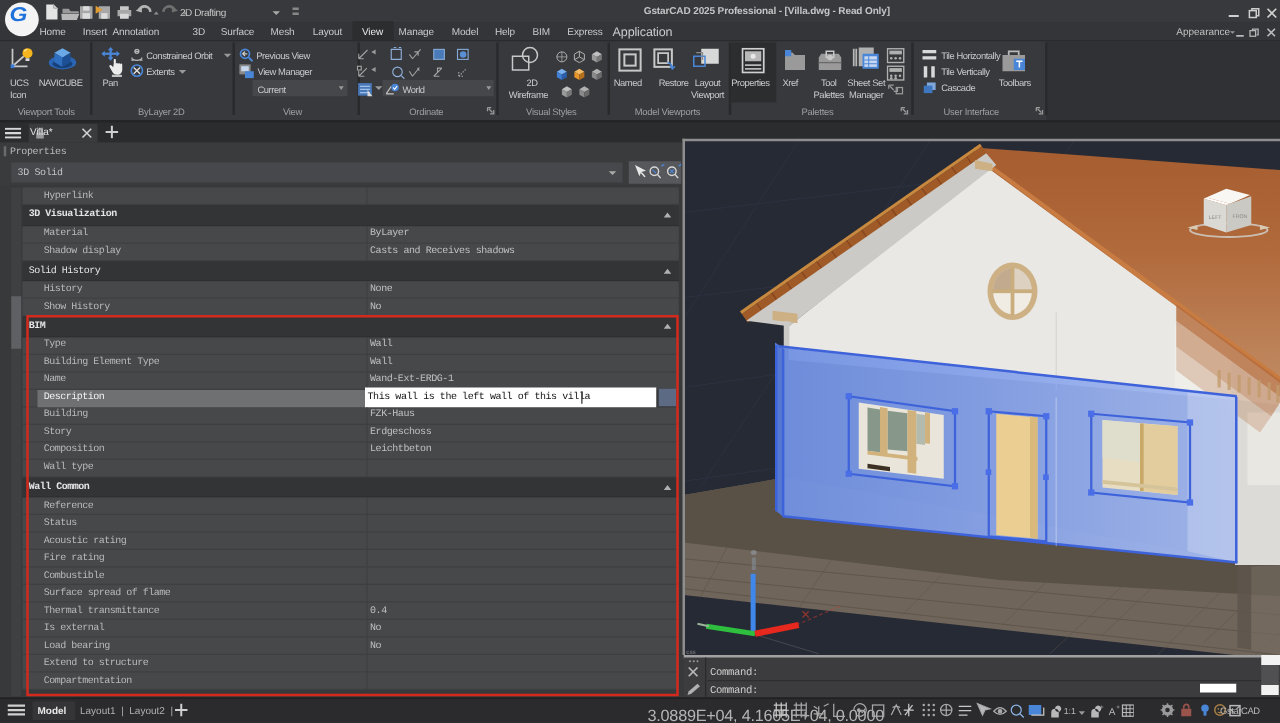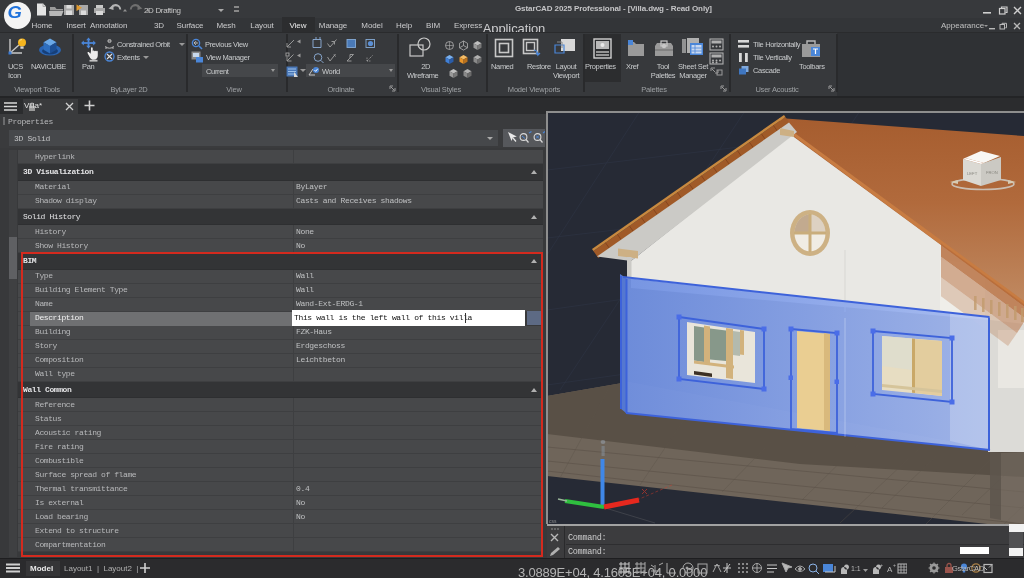--- a/index.html
+++ b/index.html
@@ -54,21 +54,21 @@
 <div class="abs" style="left:149.0px;top:21px;width:20px;text-align:center;font-size:8px;color:#cbcbcd;letter-spacing:-0.1px">3D</div>
 <div class="abs" style="left:167.5px;top:21px;width:45px;text-align:center;font-size:8px;color:#cbcbcd;letter-spacing:-0.1px">Surface</div>
 <div class="abs" style="left:211.0px;top:21px;width:30px;text-align:center;font-size:8px;color:#cbcbcd;letter-spacing:-0.1px">Mesh</div>
 <div class="abs" style="left:242.0px;top:21px;width:40px;text-align:center;font-size:8px;color:#cbcbcd;letter-spacing:-0.1px">Layout</div>
 <div class="abs" style="left:283.0px;top:21px;width:30px;text-align:center;font-size:8px;color:#e8e8e8;letter-spacing:-0.1px">View</div>
 <div class="abs" style="left:313.0px;top:21px;width:40px;text-align:center;font-size:8px;color:#cbcbcd;letter-spacing:-0.1px">Manage</div>
 <div class="abs" style="left:352.0px;top:21px;width:40px;text-align:center;font-size:8px;color:#cbcbcd;letter-spacing:-0.1px">Model</div>
 <div class="abs" style="left:389.0px;top:21px;width:30px;text-align:center;font-size:8px;color:#cbcbcd;letter-spacing:-0.1px">Help</div>
 <div class="abs" style="left:420.5px;top:21px;width:25px;text-align:center;font-size:8px;color:#cbcbcd;letter-spacing:-0.1px">BIM</div>
 <div class="abs" style="left:445.5px;top:21px;width:45px;text-align:center;font-size:8px;color:#cbcbcd;letter-spacing:-0.1px">Express</div>
-<div class="abs" style="left:481.5px;top:21px;width:65px;text-align:center;font-size:13px;color:#cbcbcd;letter-spacing:-0.1px">Application</div>
+<div class="abs" style="left:481.5px;top:21px;width:65px;text-align:center;font-size:10px;color:#cbcbcd;letter-spacing:-0.1px">Application</div>
 <div class="abs" style="left:941px;top:21px;font-size:8px;color:#c0c0c0">Appearance</div>
 <div class="abs" style="left:984px;top:25px;width:0;height:0;border-left:2.5px solid transparent;border-right:2.5px solid transparent;border-top:2.5px solid #999"></div>
 <svg class="abs" style="left:988px;top:22px" width="36" height="9" viewBox="0 0 36 9">
 <rect x="1" y="6" width="6" height="1.4" fill="#b8b8b8"></rect>
 <rect x="12" y="2.5" width="4.5" height="4.5" fill="none" stroke="#b8b8b8" stroke-width="1"></rect>
       <path d="M14,2.5 v-1.2 h4.5 v4.5 h-1.2" fill="none" stroke="#b8b8b8" stroke-width="1"></path>
 <path d="M26,1 l6,6 M32,1 l-6,6" stroke="#b8b8b8" stroke-width="1.3"></path>
 </svg>
 <div class="abs" style="left:0;top:32px;width:1024px;height:64px;background:#37393c;border-top:1px solid #2a2b2d"></div>
 <div class="abs" style="left:837px;top:33px;width:187px;height:63px;background:#2f3134"></div>
@@ -80,21 +80,21 @@
 <div class="sep" style="left:583px"></div>
 <div class="sep" style="left:729px"></div>
 <div class="sep" style="left:836px"></div>
 <div class="abs lbl" style="left:-8px;top:85px;width:90px">Viewport Tools</div>
 <div class="abs lbl" style="left:84px;top:85px;width:90px">ByLayer 2D</div>
 <div class="abs lbl" style="left:189px;top:85px;width:90px">View</div>
 <div class="abs lbl" style="left:296px;top:85px;width:90px">Ordinate</div>
 <div class="abs lbl" style="left:396px;top:85px;width:90px">Visual Styles</div>
 <div class="abs lbl" style="left:489px;top:85px;width:90px">Model Viewports</div>
 <div class="abs lbl" style="left:609px;top:85px;width:90px">Palettes</div>
-<div class="abs lbl" style="left:732px;top:85px;width:90px">User Acoustic</div>
+<div class="abs lbl" style="left:732px;top:85px;width:90px">User Interface</div>
 <svg class="abs" style="left:389px;top:85px" width="8" height="8" viewBox="0 0 8 8">
       <path d="M1,1 h3 M1,1 v3 M2,2 l3,3 M6,3 v3 h-3" stroke="#9a9a9a" stroke-width="1" fill="none"></path>
     </svg>
 <svg class="abs" style="left:720px;top:85px" width="8" height="8" viewBox="0 0 8 8">
       <path d="M1,1 h3 M1,1 v3 M2,2 l3,3 M6,3 v3 h-3" stroke="#9a9a9a" stroke-width="1" fill="none"></path>
     </svg>
 <svg class="abs" style="left:828px;top:85px" width="8" height="8" viewBox="0 0 8 8">
       <path d="M1,1 h3 M1,1 v3 M2,2 l3,3 M6,3 v3 h-3" stroke="#9a9a9a" stroke-width="1" fill="none"></path>
     </svg>
 <svg class="abs" style="left:6px;top:37px" width="24" height="22" viewBox="0 0 24 22">
@@ -721,13 +721,13 @@
       <path d="M19,5 v-1.5 a2,2 0 0 1 4,0 v1.5" stroke="#9a544c" stroke-width="1.3" fill="none"></path>
 <circle cx="36" cy="4.5" r="3" fill="#4a86d8"></circle>
       <rect x="34.8" y="7.5" width="2.4" height="3" fill="#4a86d8"></rect>
 <circle cx="48" cy="6" r="4.2" fill="none" stroke="#a87f46" stroke-width="1.2"></circle>
       <circle cx="46.6" cy="5" r="0.7" fill="#a87f46"></circle>
       <circle cx="49.4" cy="5" r="0.7" fill="#a87f46"></circle>
       <path d="M46.2,7.5 q1.8,1.4 3.6,0" stroke="#a87f46" fill="none"></path>
 <rect x="56" y="2.5" width="8" height="8" fill="none" stroke="#b8b8b8" stroke-width="1.2"></rect>
       <path d="M56,5 l3,3 M64,2.5 l-3,3" stroke="#b8b8b8"></path>
 </svg>
-<div class="abs" style="left:952px;top:564px;font-size:7.5px;letter-spacing:-0.3px;color:#b8b8b8;z-index:8">GstarCAD</div>
+<div class="abs" style="left:976px;top:564px;font-size:7.5px;letter-spacing:-0.3px;color:#b8b8b8;z-index:8">GstarCAD</div>
 </div>
 </body></html>

